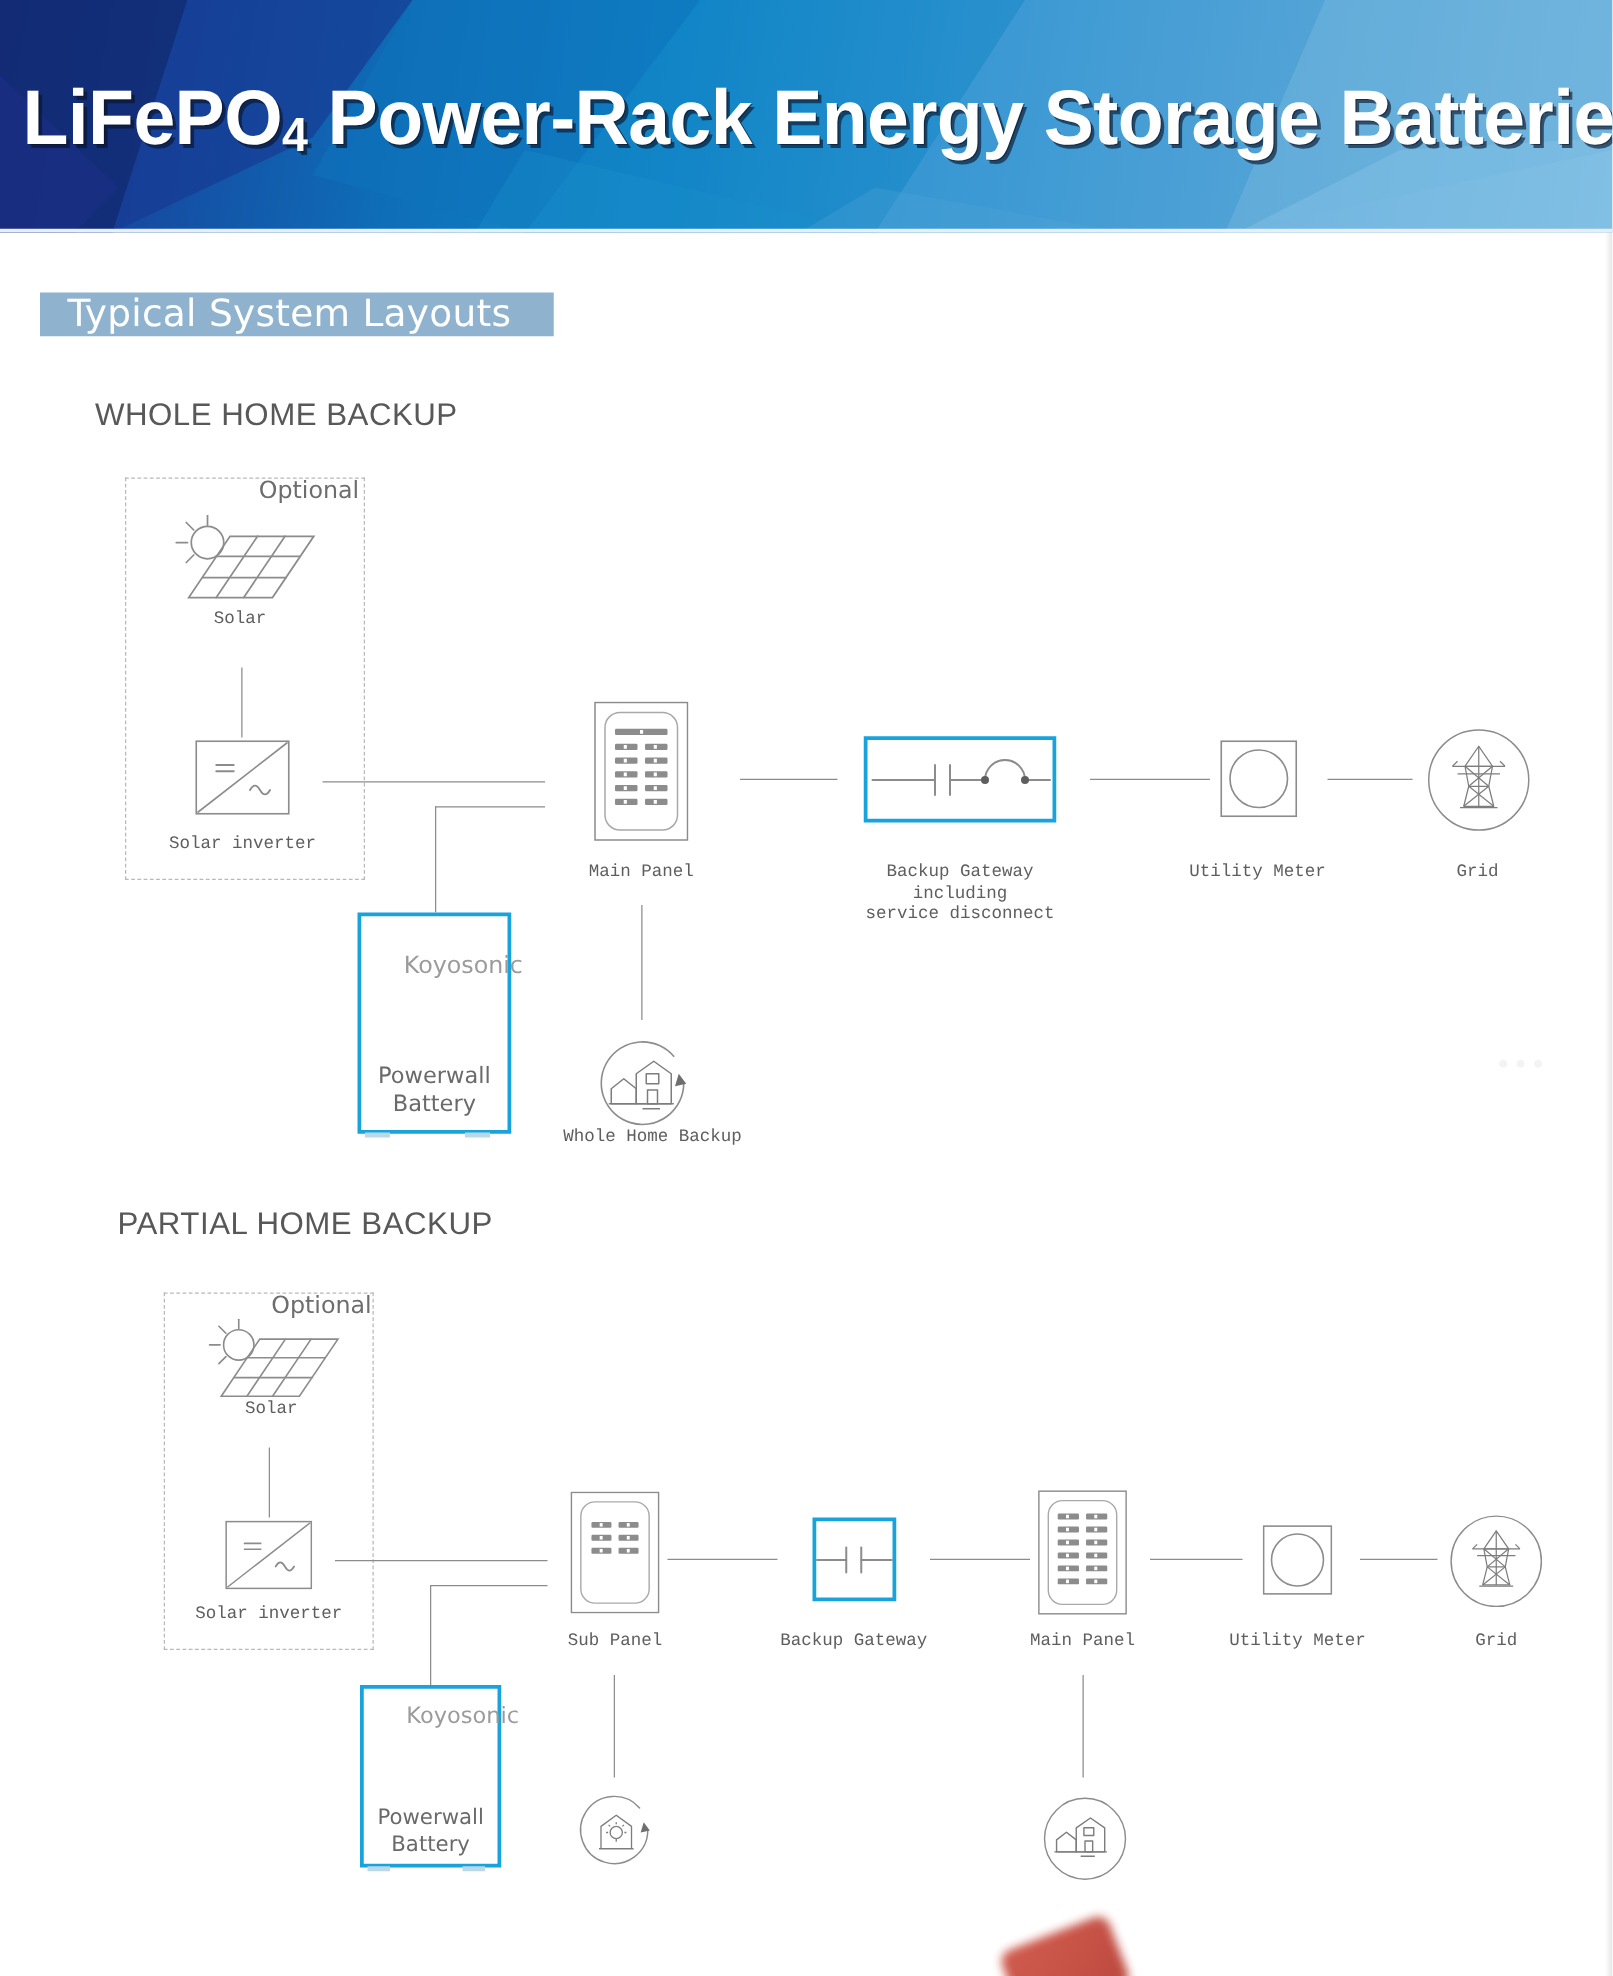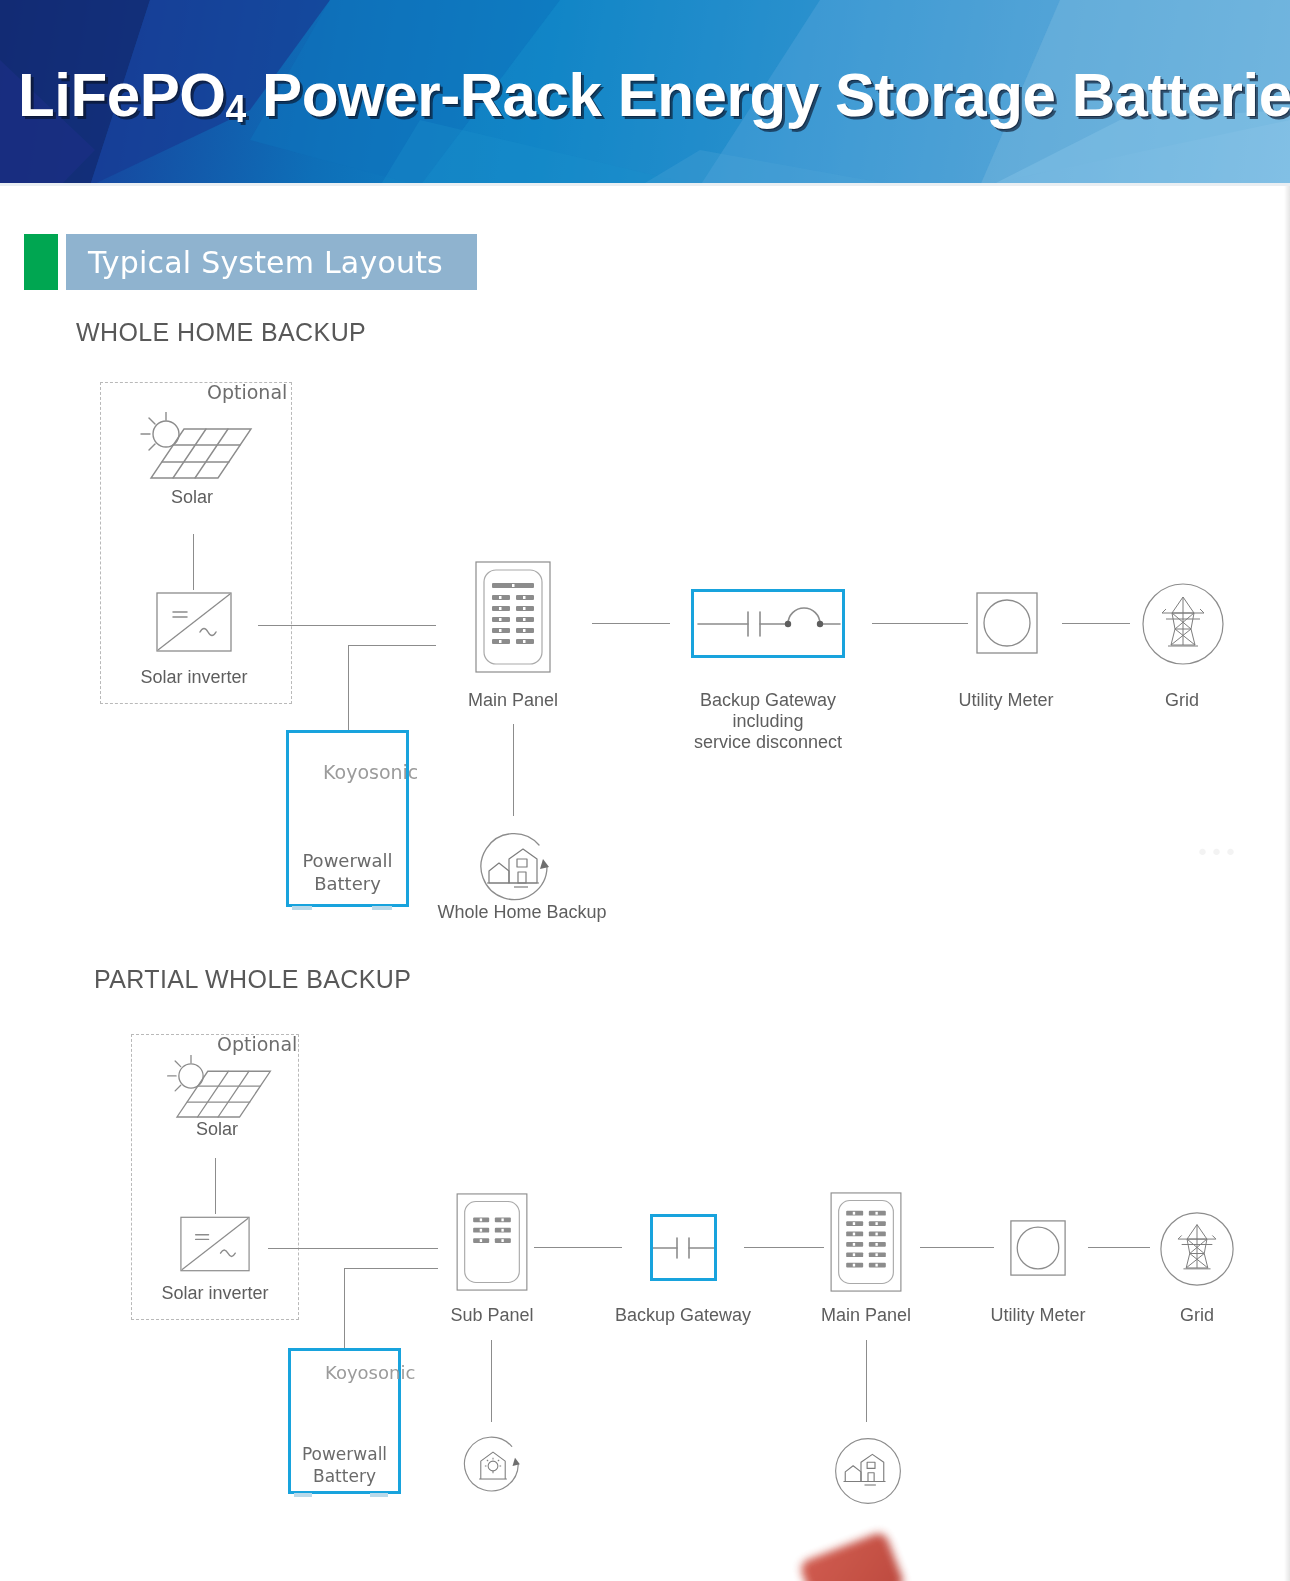--- a/index.html
+++ b/index.html
@@ -20,21 +20,21 @@
     position:absolute;left:18px;top:64px;
     font-size:62px;line-height:1;letter-spacing:-0.5px;
     color:#ffffff;font-weight:700;white-space:nowrap;
     transform:scaleX(0.97);transform-origin:left center;
     text-shadow:3px 3px 0 rgba(10,20,40,.62), 1px 1px 0 rgba(10,20,40,.5);
   }
   .banner-title sub{font-size:.62em;vertical-align:baseline;position:relative;top:.16em;}
   .banner-underline{position:absolute;left:0;top:183px;width:1290px;height:3px;background:#e9eef2;}
 
   
-  .sect{position:absolute;left:24px;top:234px;height:56px;display:flex;align-items:stretch;}
+  .sect{position:absolute;left:24px;top:234px;height:56px;display:flex;align-items:stretch;flex-direction:column;}
   .sect-mark{width:34px;background:#00a651;}
   .sect-band{
     background:#8fb3cf;display:flex;align-items:center;
     padding:0 34px 0 22px;margin-left:8px;
   }
   .sect-band span{color:#ffffff;font-size:30px;letter-spacing:.2px;font-family:"DejaVu Sans",sans-serif;}
 
   .layout-title{
     position:absolute;color:#585858;font-size:25px;letter-spacing:.4px;
     font-family:"Liberation Sans",sans-serif;white-space:nowrap;
@@ -42,21 +42,21 @@
   #t-whole{left:76px;top:318px;}
   #t-partial{left:94px;top:965px;}
 
   
   .stroke{position:absolute;background:#8c8c8c;}
   .hline{height:1px;}
   .vline{width:1px;}
   .dashbox{position:absolute;border:1px dashed #b9b9b9;}
   .lbl{
     position:absolute;color:#5e5e5e;text-align:center;
-    font-family:Liberation Sans, sans-serif;font-size:18px;line-height:1.18;
+    font-family:Liberation Mono, monospace;font-size:14px;line-height:1.18;
     white-space:pre-line;
   }
   .lbl-opt{position:absolute;color:#6d6d6d;font-family:"DejaVu Sans",sans-serif;font-size:19px;}
   .ico{position:absolute;}
 
   
   .battery{position:absolute;border:3px solid #18a3dd;background:#fff;box-sizing:border-box;}
   .bat-brand{position:absolute;left:0;right:0;text-align:center;color:#9b9b9b;
     font-family:"DejaVu Sans",sans-serif;padding-left:34px;}
   .bat-name{position:absolute;left:0;right:0;text-align:center;color:#6a6a6a;
@@ -232,21 +232,21 @@
       <path d="M16 54 L16 42 L26 34 L36 42 L36 54 Z"></path>
       <path d="M36 54 L36 30 L50 20 L64 30 L64 54 Z"></path>
       <line x1="14" y1="54" x2="66" y2="54"></line>
       <rect x="44" y="30" width="10" height="8"></rect>
       <rect x="45" y="43" width="8" height="11"></rect>
       <line x1="41" y1="58" x2="55" y2="58"></line>
     </g>
   </svg>
   <div class="lbl" style="left:422px;top:902px;width:200px;">Whole Home Backup</div>
 
-  <div class="layout-title" id="t-partial">PARTIAL WHOLE BACKUP</div>
+  <div class="layout-title" id="t-partial">PARTIAL HOME BACKUP</div>
 
   <div class="dashbox" style="left:131px;top:1034px;width:166px;height:284px;"></div>
   <div class="lbl-opt" style="left:217px;top:1033px;">Optional</div>
 
   <svg class="ico" style="left:163px;top:1055px;" width="112" height="68" viewBox="0 0 120 72">
     <g stroke="#8c8c8c" stroke-width="1.4" fill="none" stroke-linecap="round">
       <circle cx="30" cy="22" r="13"></circle>
       <line x1="30" y1="0" x2="30" y2="8"></line>
       <line x1="13" y1="6" x2="19" y2="12"></line>
       <line x1="5" y1="22" x2="14" y2="22"></line>

